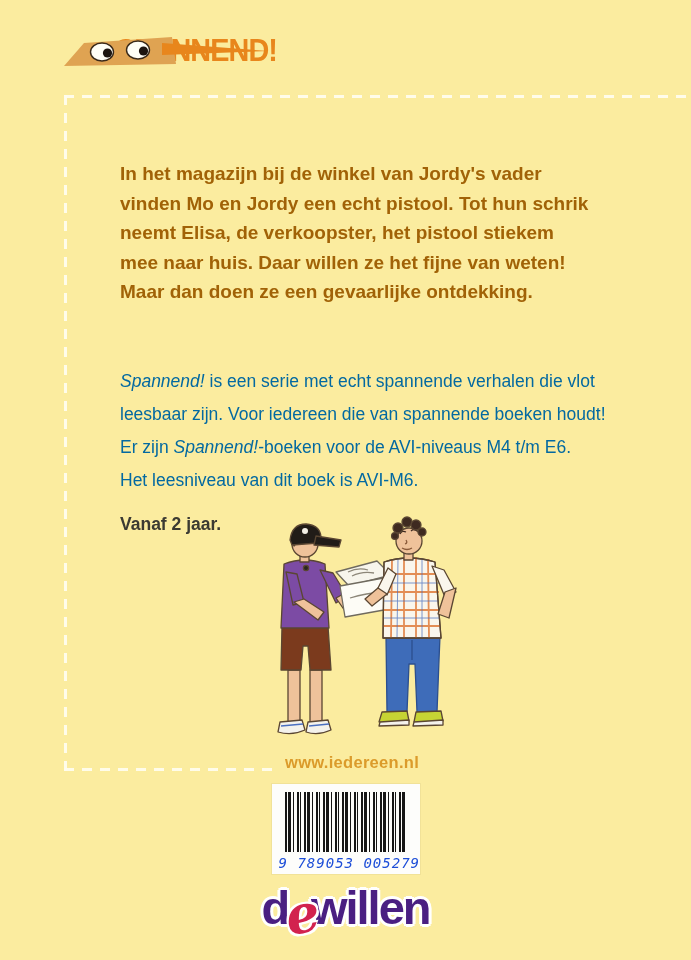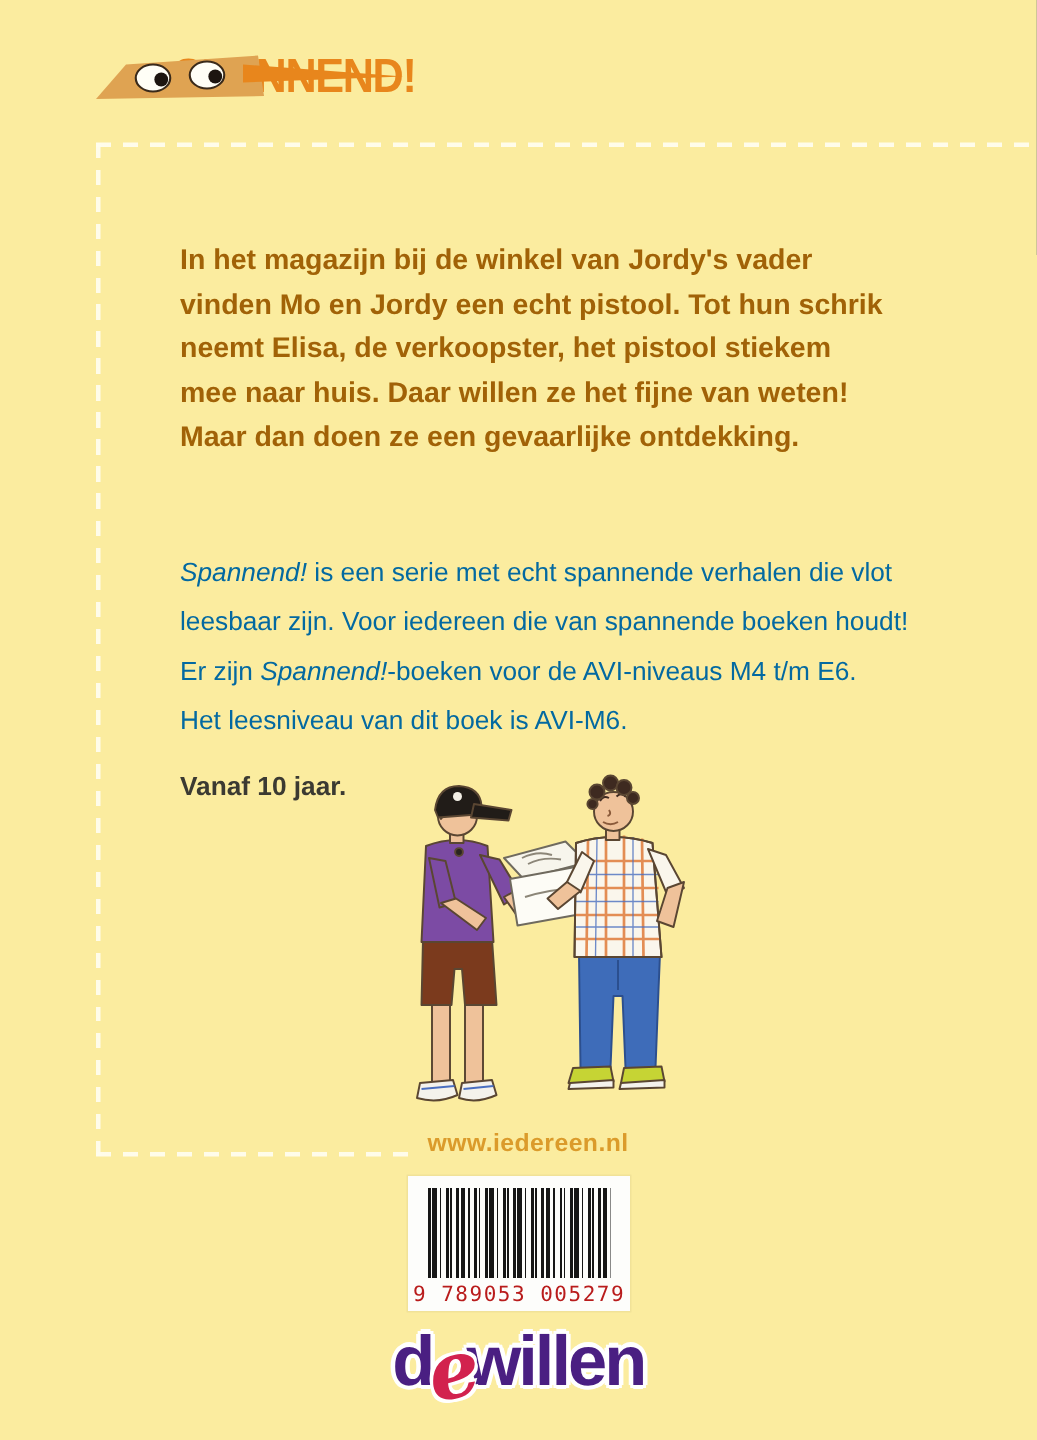--- a/index.html
+++ b/index.html
@@ -57,23 +57,23 @@
   .barcode .bars{
     position:absolute;left:13px;right:13px;top:8px;bottom:22px;
     background:repeating-linear-gradient(90deg,
       #161616 0 2px,#fdfdfb 2px 3px,
       #161616 3px 6px,#fdfdfb 6px 8px,
       #161616 8px 9px,#fdfdfb 9px 12px,
       #161616 12px 14px,#fdfdfb 14px 15px,
       #161616 15px 16px,#fdfdfb 16px 19px);
   }
   .barcode .num{
-    position:absolute;left:0;right:0;bottom:3px;text-align:center;
-    font-family:"DejaVu Sans Mono",monospace;font-size:14px;color:#b91c1c;
-    letter-spacing:1px;background:#FDFDFB;
+    position:absolute;left:0;right:0;bottom:3px;text-align:right;
+    font-family:"DejaVu Sans Mono",monospace;font-size:14px;color:#1d4ed8;
+    letter-spacing:1px;background:#FDFDFB;font-style:italic;
   }
 
   
   .publisher{
     position:absolute;left:0;right:0;top:874px;text-align:center;
     font-weight:bold;font-size:47px;letter-spacing:-2px;color:#4A1F82;
     text-shadow:-2px -2px 0 #fff,2px -2px 0 #fff,-2px 2px 0 #fff,2px 2px 0 #fff,
                  0 -3px 0 #fff,0 3px 0 #fff,-3px 0 0 #fff,3px 0 0 #fff;
   }
   .publisher .e-script{
@@ -109,21 +109,21 @@
 vinden Mo en Jordy een echt pistool. Tot hun schrik
 neemt Elisa, de verkoopster, het pistool stiekem
 mee naar huis. Daar willen ze het fijne van weten!
 Maar dan doen ze een gevaarlijke ontdekking.</p>
 
   <p class="series-info"><span class="it">Spannend!</span><span> is een serie met echt spannende verhalen die vlot
 leesbaar zijn. Voor iedereen die van spannende boeken houdt!
 Er zijn </span><span class="it">Spannend!</span><span>-boeken voor de AVI-niveaus M4 t/m E6.
 Het leesniveau van dit boek is AVI-M6.</span></p>
 
-  <p class="age-note">Vanaf 10 jaar.</p>
+  <p class="age-note">Vanaf 2 jaar.</p>
 
   <svg class="illustration" viewBox="0 0 224 240" aria-hidden="true">
     <g stroke="#5A4632" stroke-width="1.3" stroke-linejoin="round">
 
       <rect x="40" y="160" width="12" height="52" fill="#EFC29A"></rect>
       <rect x="62" y="160" width="12" height="52" fill="#EFC29A"></rect>
 
       <path d="M32 212 L54 210 L57 220 Q44 226 30 222 Z" fill="#F4F2EC"></path>
       <path d="M33 216 L55 214" stroke="#4A6FC0" fill="none"></path>
       <path d="M60 212 L80 210 L83 220 Q70 226 58 222 Z" fill="#F4F2EC"></path>

